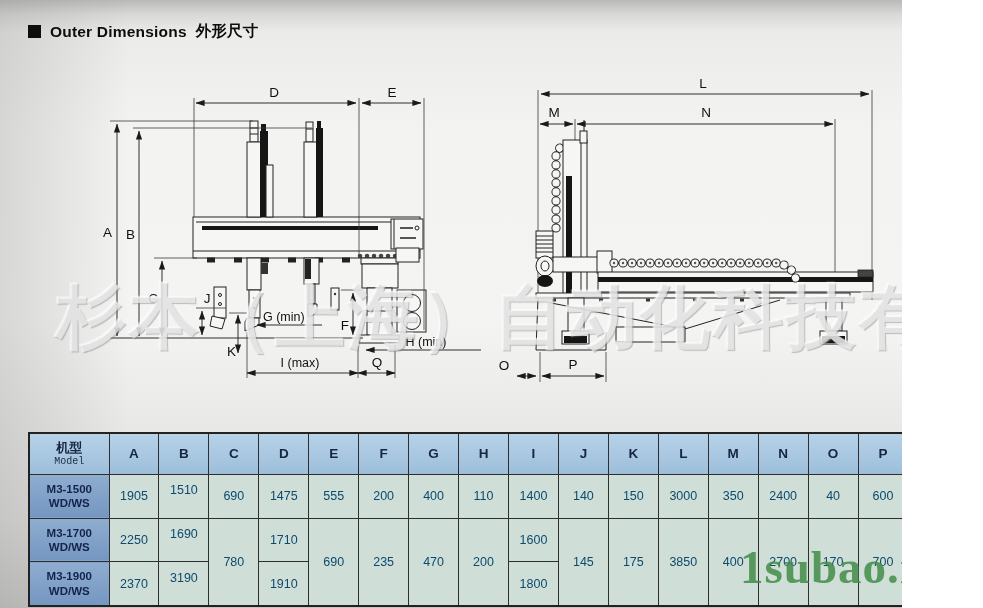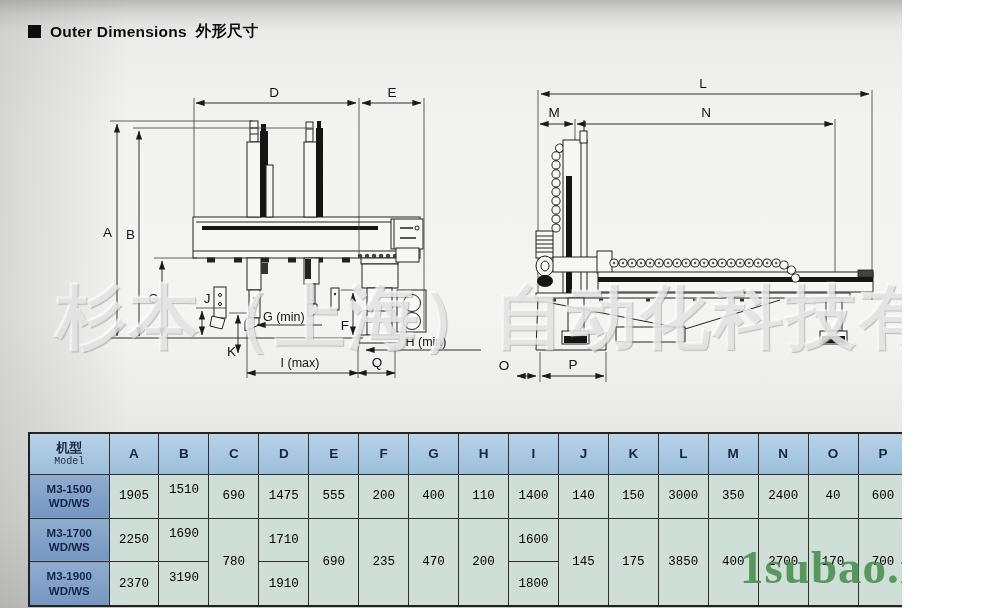--- a/index.html
+++ b/index.html
@@ -54,21 +54,21 @@
     background:linear-gradient(#b7d2e8,#9cbeda);
     color:#16263f; font-size:13.5px; font-weight:bold;
   }
   .model-zh{font-size:13px; font-weight:bold; color:#16263f; line-height:1.15;}
   .model-en{font-size:10px; font-weight:normal; color:#1d2c45; line-height:1.1;font-family:Liberation Mono, monospace;}
   td.model-cell{
     background:linear-gradient(#8fadd0,#7496c0);
     color:#13234a; font-weight:bold; font-size:11.5px;
     white-space:pre-line; line-height:1.25;
   }
-  td.val{background:#cfded6; color:#000000; font-size:12.5px;font-family:Liberation Mono, monospace;}
+  td.val{background:#cfded6; color:#0c4a6e; font-size:12.5px;}
   td.val.raise span{position:relative; top:-6px; display:inline-block;}
 </style>
 </head>
 <body>
 
 <div id="page">
 
   <div class="title-bar">
     <span class="title-square"></span>
     <span>Outer Dimensions</span>

